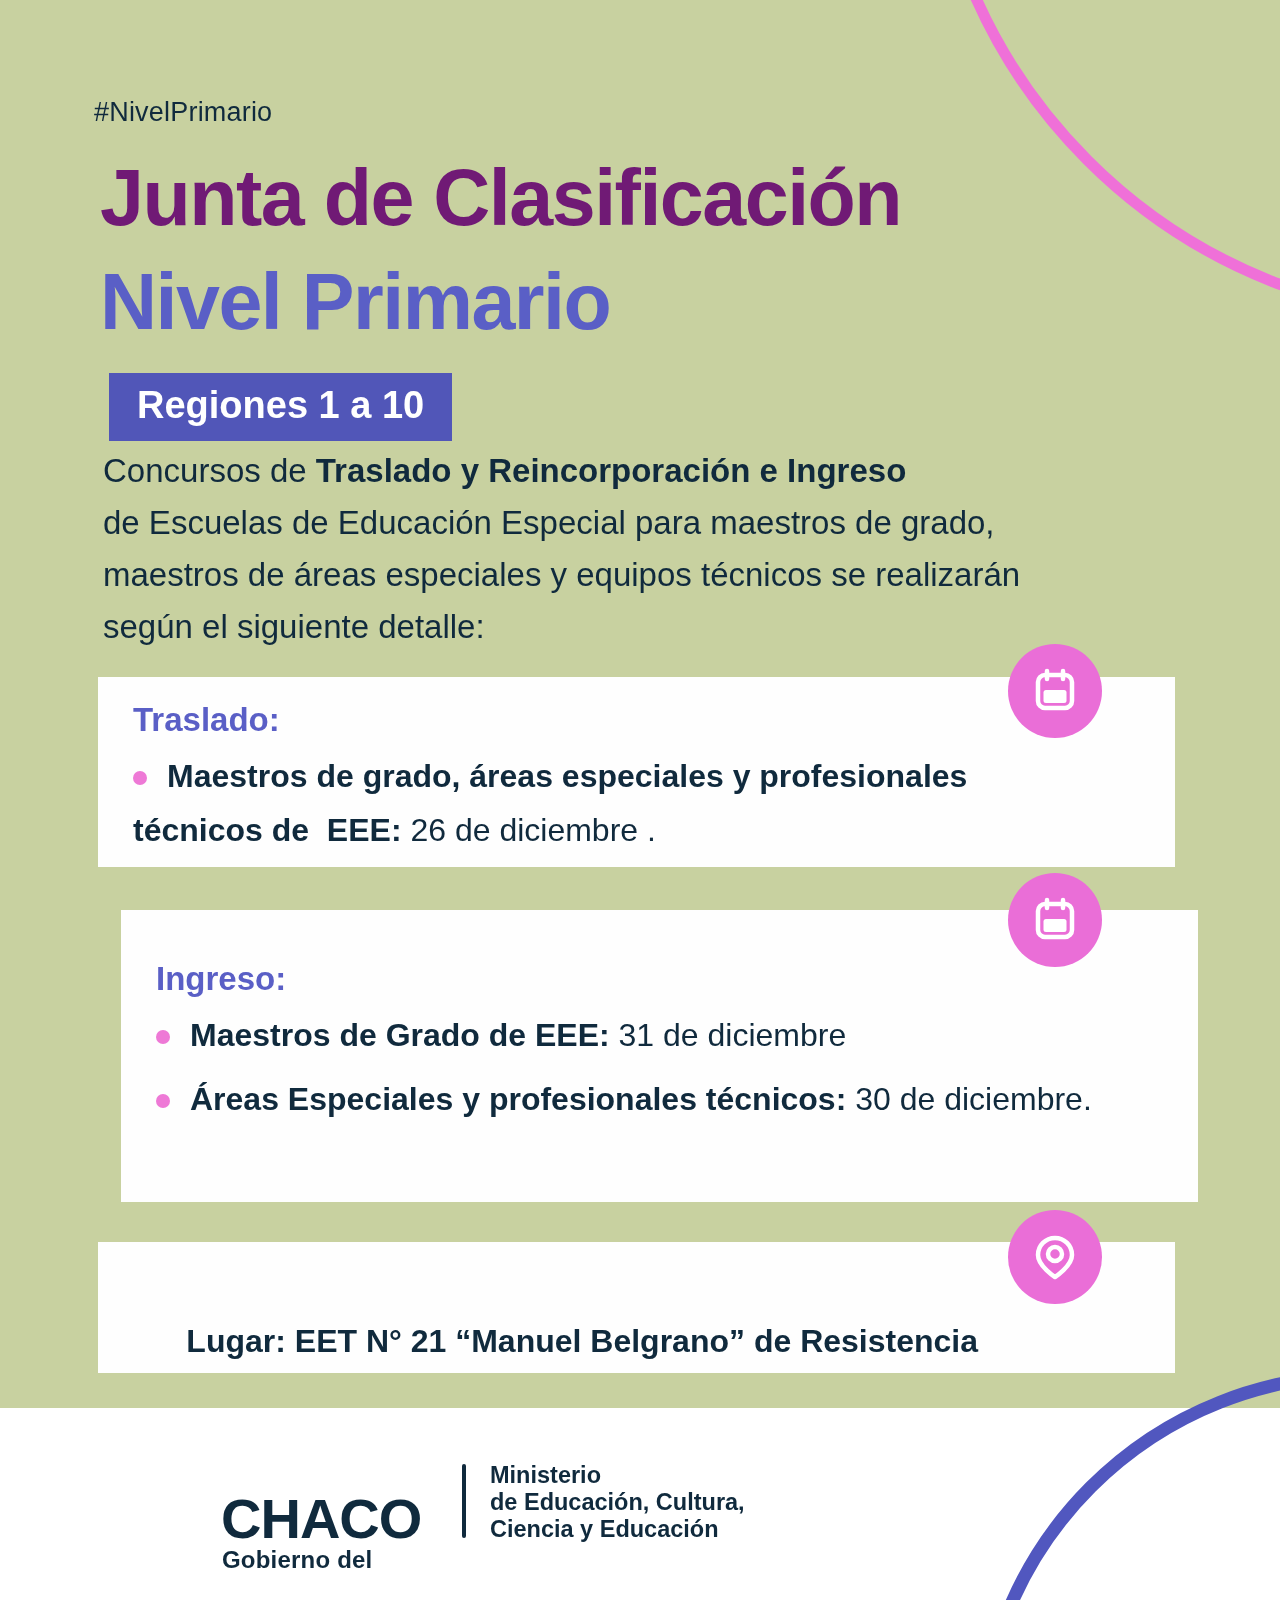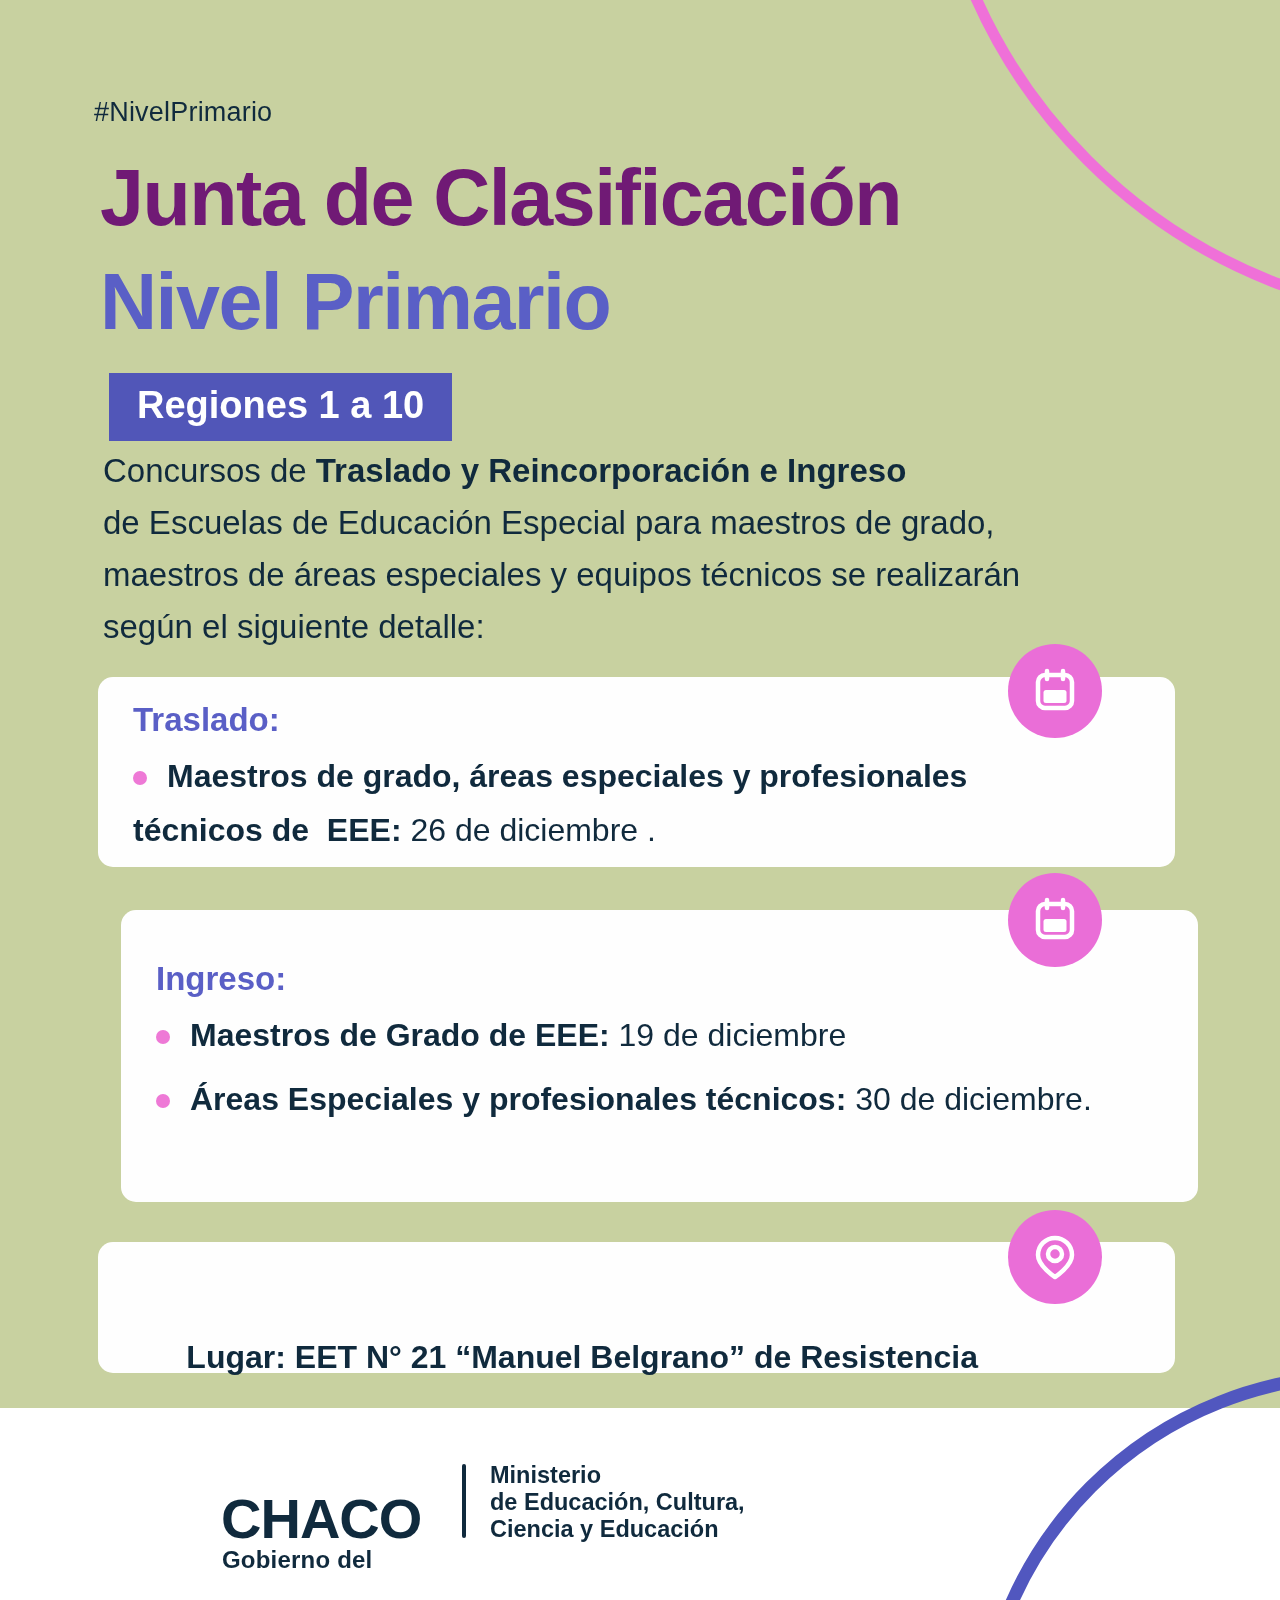--- a/index.html
+++ b/index.html
@@ -24,36 +24,36 @@
 
   .badge {
     left:109px; top:373px; background:#5156b8; color:#ffffff;
     font-size:38px; font-weight:bold; padding:11px 28px 14px 28px; display:inline-block;
   }
 
   .intro { left:103px; top:445px; width:1090px; font-size:33px; line-height:52px; }
   .intro span { white-space:pre-wrap; }
   .intro .b { font-weight:bold; }
 
-  .card { position:absolute; left:98px; width:1077px; background:#fefefe; z-index:2;border-radius:15px; }
+  .card { position:absolute; left:98px; width:1077px; background:#fefefe; z-index:2; }
   .card1 { top:677px;  height:190px; }
   .card2 { top:910px;  height:292px;margin-left:23px; }
   .card3 { top:1242px; height:131px; }
   .card h2 { margin:0; padding:0; color:#5a5fc6; font-size:33px; font-weight:bold; }
   .card .inner { padding-left:35px; padding-right:82px; }
   .card1 .inner { padding-top:24px; }
   .card2 .inner { padding-top:50px; }
   .item { font-size:32px; line-height:54px; margin-top:10px; }
   .item span { white-space:pre-wrap; }
   .item .b { font-weight:bold; }
   .bullet-dot {
     display:inline-block; width:14px; height:14px; border-radius:50%;
     background:#ee79d6; margin-right:20px; vertical-align:2px;
   }
-  .lugar { margin:0; padding:36px 60px 0 35px; font-size:32px; font-weight:bold; line-height:53px; white-space:pre-wrap; }
+  .lugar { margin:0; padding:20px 60px 0 35px; font-size:32px; font-weight:bold; line-height:53px; white-space:pre-wrap; }
 
   .icon-circle {
     position:absolute; width:94px; height:94px; border-radius:50%;
     background:#ea6ed7; z-index:3;
     display:flex; align-items:center; justify-content:center;
   }
   .icon-c1 { left:1008px; top:644px; }
   .icon-c2 { left:1008px; top:873px; }
   .icon-c3 { left:1008px; top:1210px; }
 
@@ -93,21 +93,21 @@
       <div class="item">
         <span class="bullet-dot"></span><span class="b">Maestros de grado, áreas especiales y profesionales técnicos de  EEE:</span><span> 26 de diciembre .</span>
       </div>
     </div>
   </section>
 
   <section class="card card2">
     <div class="inner">
       <h2>Ingreso:</h2>
       <div class="item">
-        <span class="bullet-dot"></span><span class="b">Maestros de Grado de EEE:</span><span> 19 de diciembre</span>
+        <span class="bullet-dot"></span><span class="b">Maestros de Grado de EEE:</span><span> 31 de diciembre</span>
       </div>
       <div class="item">
         <span class="bullet-dot"></span><span class="b">Áreas Especiales y profesionales técnicos:</span><span> 30 de diciembre.</span>
       </div>
     </div>
   </section>
 
   <section class="card card3">
     <p class="lugar">
       <span>Lugar: EET N° 21 “Manuel Belgrano” de Resistencia</span><br>

